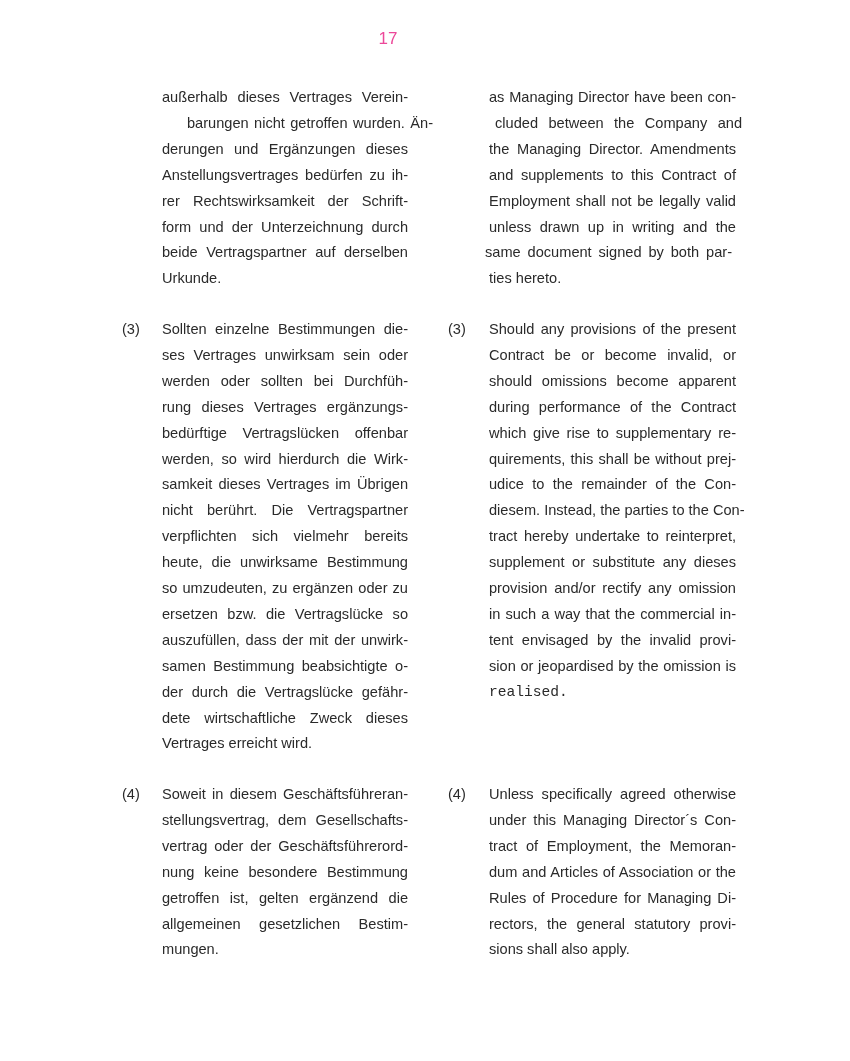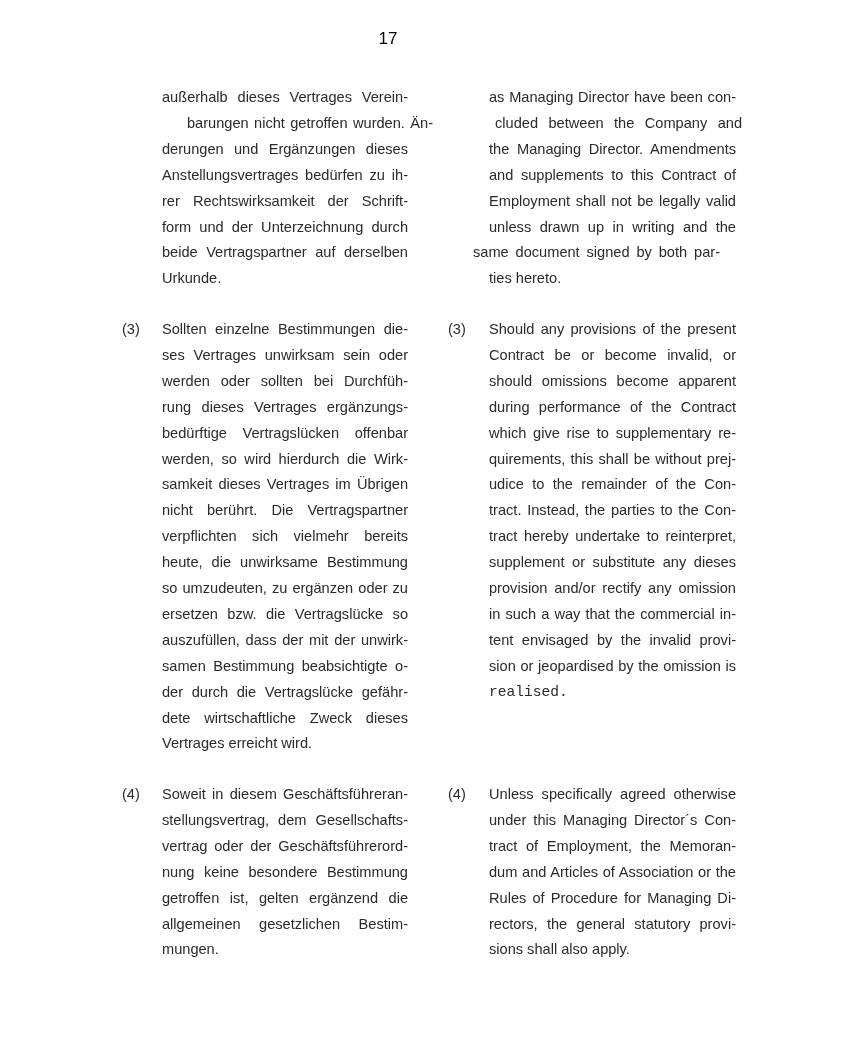--- a/index.html
+++ b/index.html
@@ -2,21 +2,21 @@
 <html><head>
   <meta charset="utf-8">
   <style>
     html, body { margin: 0; padding: 0; background: #ffffff; }
     body {
       width: 850px; height: 1061px; position: relative; overflow: hidden;
       font-family: "Liberation Sans", sans-serif; color: #2a2a2a;
     }
     .page-number {
       position: absolute; top: 29px; left: 0; width: 776px; text-align: center;
-      font-size: 17px; color: #000000;
+      font-size: 17px; color: #ec4899;
     }
     .line {
       position: absolute; font-size: 14.6px; line-height: 18px; white-space: nowrap;
       text-align: justify; text-align-last: justify;
     }
     .line.last { text-align-last: left; }
     .num { position: absolute; font-size: 14.6px; line-height: 18px; }
   </style>
 </head>
 <body>
@@ -56,31 +56,31 @@
     <div class="line" style="left: 162px; top: 862.7px; width: 246px;">nung keine besondere Bestimmung</div>
     <div class="line" style="left: 162px; top: 888.6px; width: 246px;">getroffen ist, gelten ergänzend die</div>
     <div class="line" style="left: 162px; top: 914.5px; width: 246px;">allgemeinen gesetzlichen Bestim-</div>
     <div class="line last" style="left: 162px; top: 940.4px; width: 246px;">mungen.</div>
     <div class="line" style="left: 489px; top: 88px; width: 247px;">as Managing Director have been con-</div>
     <div class="line" style="left: 489px; top: 113.9px; width: 247px; margin-left: 6px;">cluded between the Company and</div>
     <div class="line" style="left: 489px; top: 139.8px; width: 247px;">the Managing Director. Amendments</div>
     <div class="line" style="left: 489px; top: 165.7px; width: 247px;">and supplements to this Contract of</div>
     <div class="line" style="left: 489px; top: 191.6px; width: 247px;">Employment shall not be legally valid</div>
     <div class="line" style="left: 489px; top: 217.5px; width: 247px;">unless drawn up in writing and the</div>
-    <div class="line" style="left: 473px; top: 243.4px; width: 247px;">same document signed by both par-</div>
+    <div class="line" style="left: 485px; top: 243.4px; width: 247px;">same document signed by both par-</div>
     <div class="line last" style="left: 489px; top: 269.3px; width: 247px;">ties hereto.</div>
     <div class="num" style="left: 448px; top: 320px;">(3)</div>
     <div class="line" style="left: 489px; top: 320px; width: 247px;">Should any provisions of the present</div>
     <div class="line" style="left: 489px; top: 345.9px; width: 247px;">Contract be or become invalid, or</div>
     <div class="line" style="left: 489px; top: 371.8px; width: 247px;">should omissions become apparent</div>
     <div class="line" style="left: 489px; top: 397.7px; width: 247px;">during performance of the Contract</div>
     <div class="line" style="left: 489px; top: 423.6px; width: 247px;">which give rise to supplementary re-</div>
     <div class="line" style="left: 489px; top: 449.5px; width: 247px;">quirements, this shall be without prej-</div>
     <div class="line" style="left: 489px; top: 475.4px; width: 247px;">udice to the remainder of the Con-</div>
-    <div class="line" style="left: 489px; top: 501.3px; width: 247px;">tract. Instead, the parties to the Con-</div>
+    <div class="line" style="left: 489px; top: 501.3px; width: 247px;">diesem. Instead, the parties to the Con-</div>
     <div class="line" style="left: 489px; top: 527.2px; width: 247px;">tract hereby undertake to reinterpret,</div>
     <div class="line" style="left: 489px; top: 553.1px; width: 247px;">supplement or substitute any dieses</div>
     <div class="line" style="left: 489px; top: 579px; width: 247px;">provision and/or rectify any omission</div>
     <div class="line" style="left: 489px; top: 604.9px; width: 247px;">in such a way that the commercial in-</div>
     <div class="line" style="left: 489px; top: 630.8px; width: 247px;">tent envisaged by the invalid provi-</div>
     <div class="line" style="left: 489px; top: 656.7px; width: 247px;">sion or jeopardised by the omission is</div>
     <div class="line last" style="left: 489px; top: 682.6px; width: 247px; font-family: Liberation Mono, monospace;">realised.</div>
     <div class="num" style="left: 448px; top: 785px;">(4)</div>
     <div class="line" style="left: 489px; top: 785px; width: 247px;">Unless specifically agreed otherwise</div>
     <div class="line" style="left: 489px; top: 810.9px; width: 247px;">under this Managing Director´s Con-</div>

